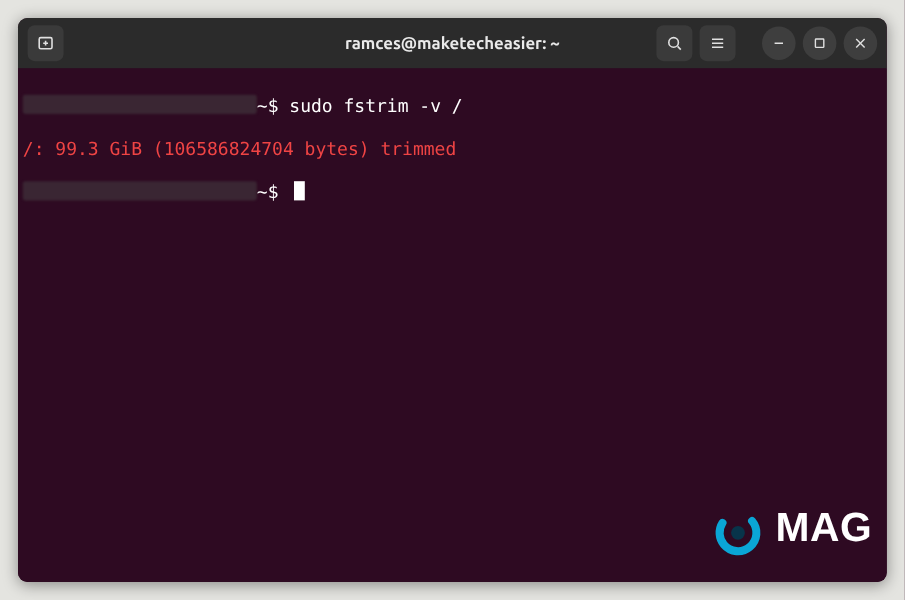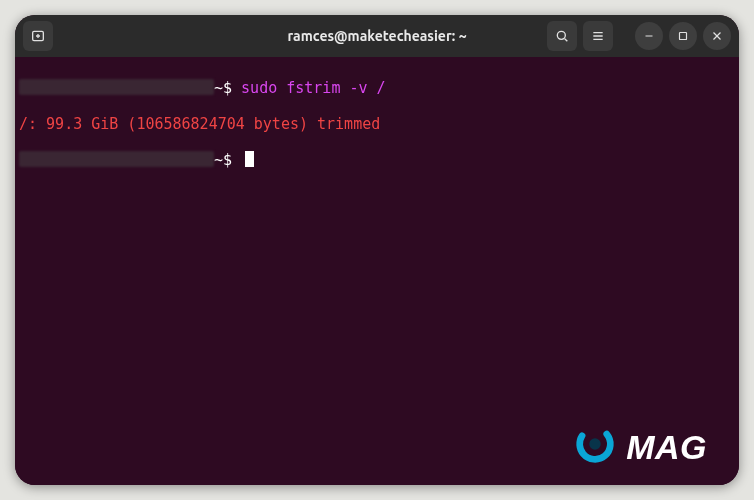--- a/index.html
+++ b/index.html
@@ -11,21 +11,21 @@
     overflow: hidden;
   }
   .frame {
     position: absolute;
     top: 10px; left: 10px; right: 10px; bottom: 10px;
     background: #e4e4e0;
   }
   .terminal-window {
     position: absolute;
     top: 5px; left: 5px; right: 5px; bottom: 5px;
-    border-radius: 20px;
+    border-radius: 8px;
     overflow: hidden;
     background: #2e0a22;
     box-shadow: 0 2px 12px rgba(0,0,0,0.4);
     display: flex;
     flex-direction: column;
   }
   .titlebar {
     height: 42px;
     background: #2b2b2b;
     display: flex;
@@ -76,38 +76,37 @@
   .redact {
     display: inline-block;
     width: 195px;
     height: 16px;
     background: #3a2633;
     vertical-align: -2px;
     border-radius: 2px;
     filter: blur(1px);
   }
   .prompt-tail { color: #ffffff; }
-  .cmd { color: #d946ef; }
+  .cmd { color: #ffffff; }
   .output { color: #ef4444; }
   .cursor-block {
     display: inline-block;
     width: 9px; height: 16px;
     background: #ffffff;
     vertical-align: -2px;
     margin-left: 4px;
   }
   .watermark {
     position: absolute;
-    right: 32px;
+    right: 12px;
     bottom: 18px;
     display: flex;
-    align-items: flex-end;
+    align-items: flex-start;
     gap: 8px;
     pointer-events: none;
-    font-style: italic;
   }
   .watermark .mag-text {
     font-family: "Arial Black", "Segoe UI", sans-serif;
     font-weight: 900;
     font-size: 34px;
     letter-spacing: 0.5px;
     color: #ffffff;
   }
   .watermark svg { width: 46px; height: 46px; }
 </style>

